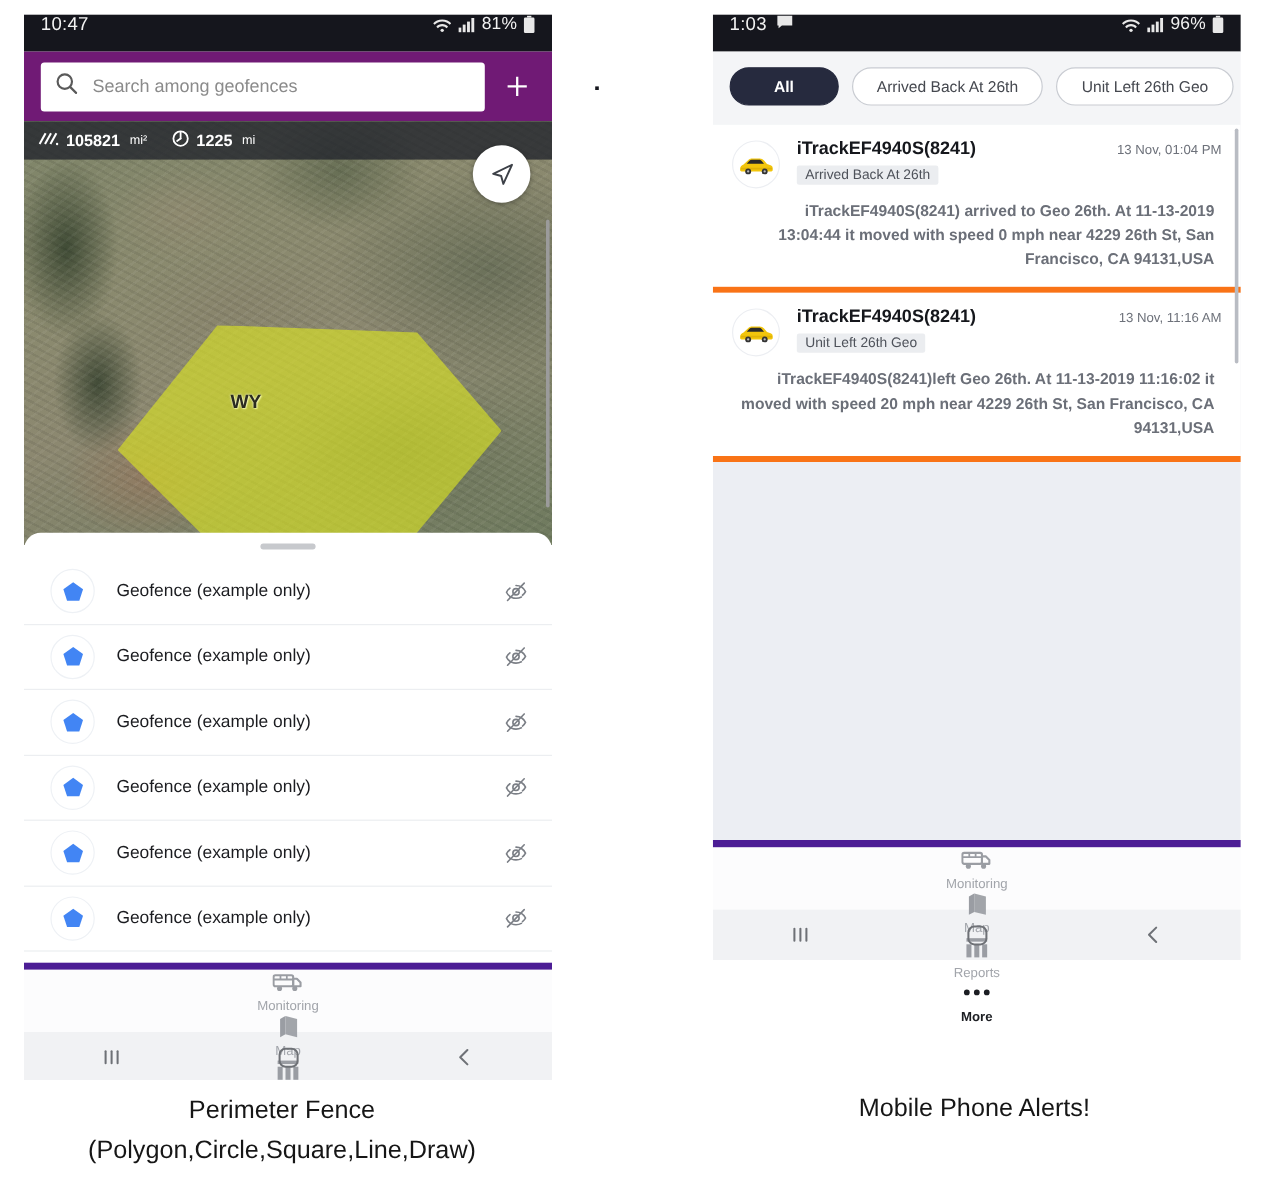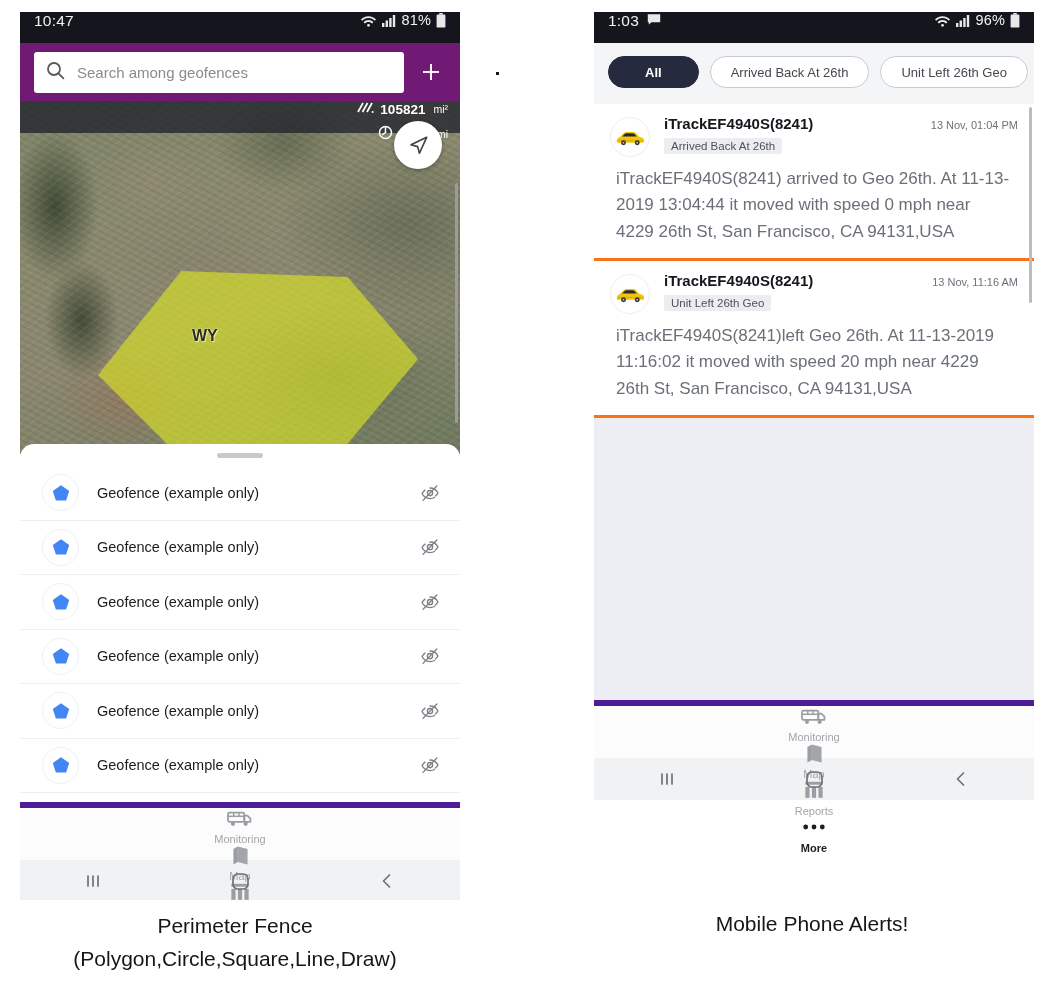--- a/index.html
+++ b/index.html
@@ -78,23 +78,23 @@
   .map-noise {
     position: absolute; inset: 0;
     background-image:
       repeating-linear-gradient(27deg, rgba(0,0,0,.07) 0 2px, transparent 2px 6px),
       repeating-linear-gradient(-38deg, rgba(255,255,255,.05) 0 2px, transparent 2px 7px);
     opacity: .9;
   }
   .map-infobar {
     position: absolute; left:0; top:0; right:0; height: 32px;
     background: rgba(32,34,44,.78);
-    display: flex; align-items: flex-end; gap: 8px;
+    display: flex; align-items: center; gap: 8px;
     padding: 0 12px;
-    color: #fff; font-size: 13.5px; font-weight: bold; flex-direction: column;
+    color: #fff; font-size: 13.5px; font-weight: bold;
   }
   .map-infobar .unit { font-size: 10.5px; font-weight: normal; margin-left: 2px; }
   .map-infobar .grp { display: flex; align-items: center; gap: 6px; }
   .map-infobar .grp + .grp { margin-left: 12px; }
 
   .geo-poly {
     position: absolute;
     left: 78px; top: 170px;
     width: 320px; height: 200px;
     background: #dde622;
@@ -186,44 +186,45 @@
   }
 
   .notif-scroll {
     background: #eceef3;
     height: 596px;
     position: relative;
   }
   .notif-card {
     background: #fff;
     padding: 11px 16px 13px;
-    border-bottom: 3px solid #f97316;
+    border-bottom: 5px solid #f97316;
   }
   .nc-top { display: flex; align-items: flex-start; }
   .nc-avatar {
     width: 40px; height: 40px; border-radius: 50%;
     border: 1px solid #eceef2; background: #fff;
     flex: none;
     display: flex; align-items: center; justify-content: center;
     margin-top: 2px;
   }
   .nc-mid { margin-left: 14px; flex: 1; min-width: 0; }
   .nc-line1 { display: flex; align-items: baseline; }
   .nc-title { font-size: 15px; font-weight: bold; color: #15171c; }
   .nc-time  { margin-left: auto; font-size: 11px; color: #6d717a; white-space: nowrap; }
   .nc-tag {
     display: inline-block; margin-top: 6px;
     background: #ebedf0; color: #4e525a;
     font-size: 11.5px; padding: 2px 7px; border-radius: 2px;
   }
   .nc-body {
     margin-top: 9px;
-    font-size: 17px; color: #6b6f78;
-    text-align: left; line-height: 1.55;
+    font-size: 13px; color: #6b6f78;
+    text-align: right; line-height: 1.55;
     padding: 0 6px;
+    font-weight: bold;
   }
   .notif-list-scrollbar {
     position: absolute; right: 2px; top: 3px;
     width: 3px; height: 196px; background: #b9bcc3; border-radius: 2px;
   }
 
   
   .tabbar {
     height: 58px; background: #fcfcfd;
     display: flex; align-items: center;

